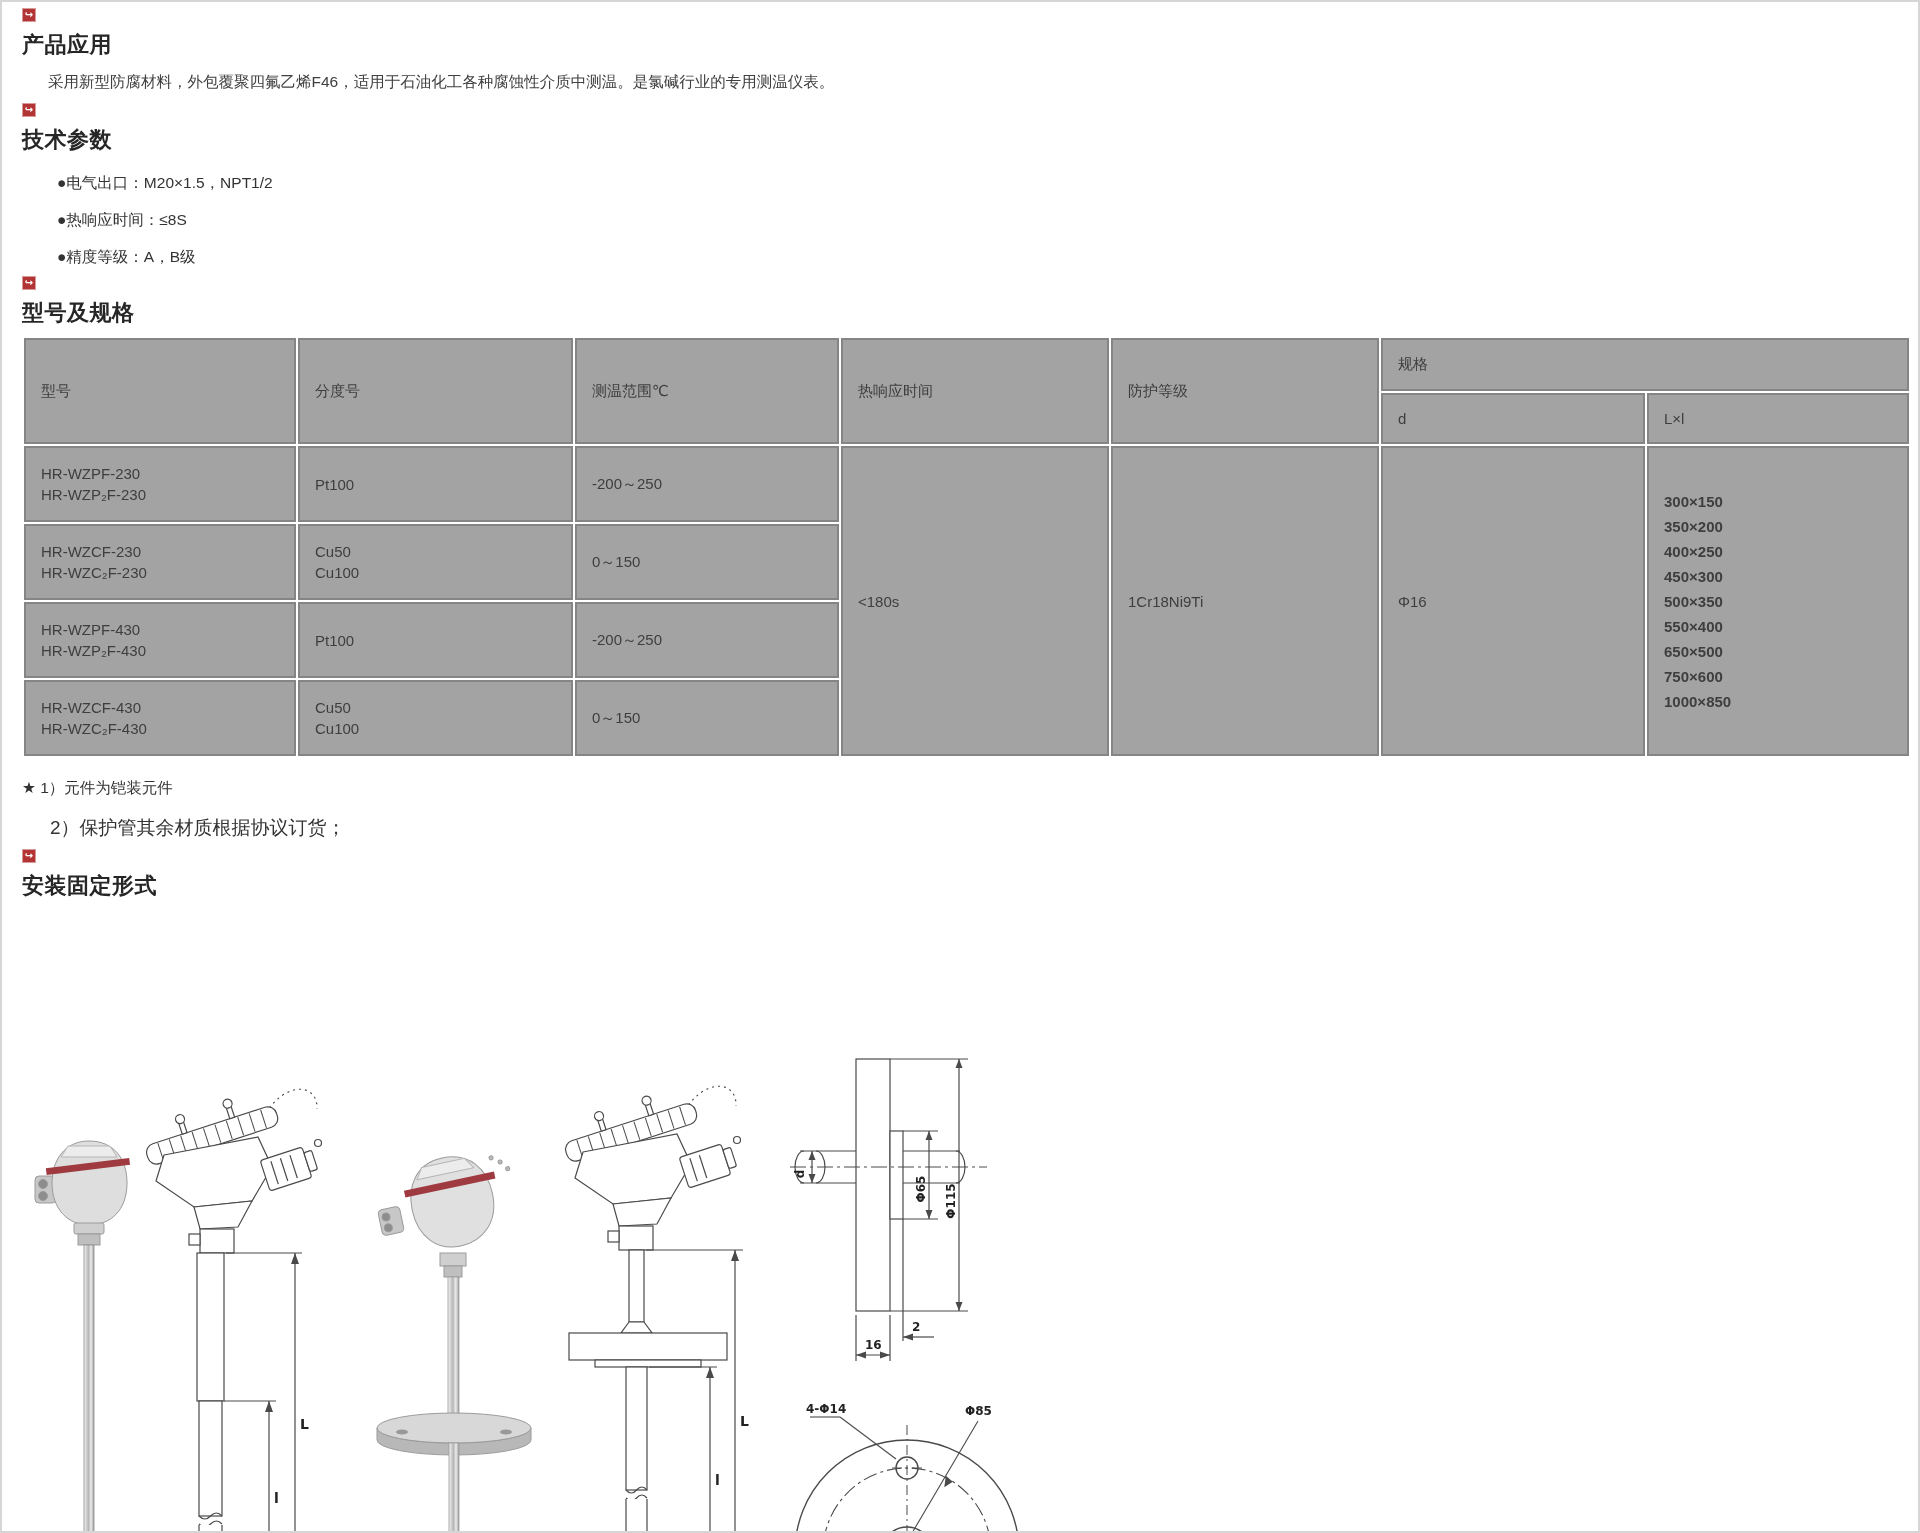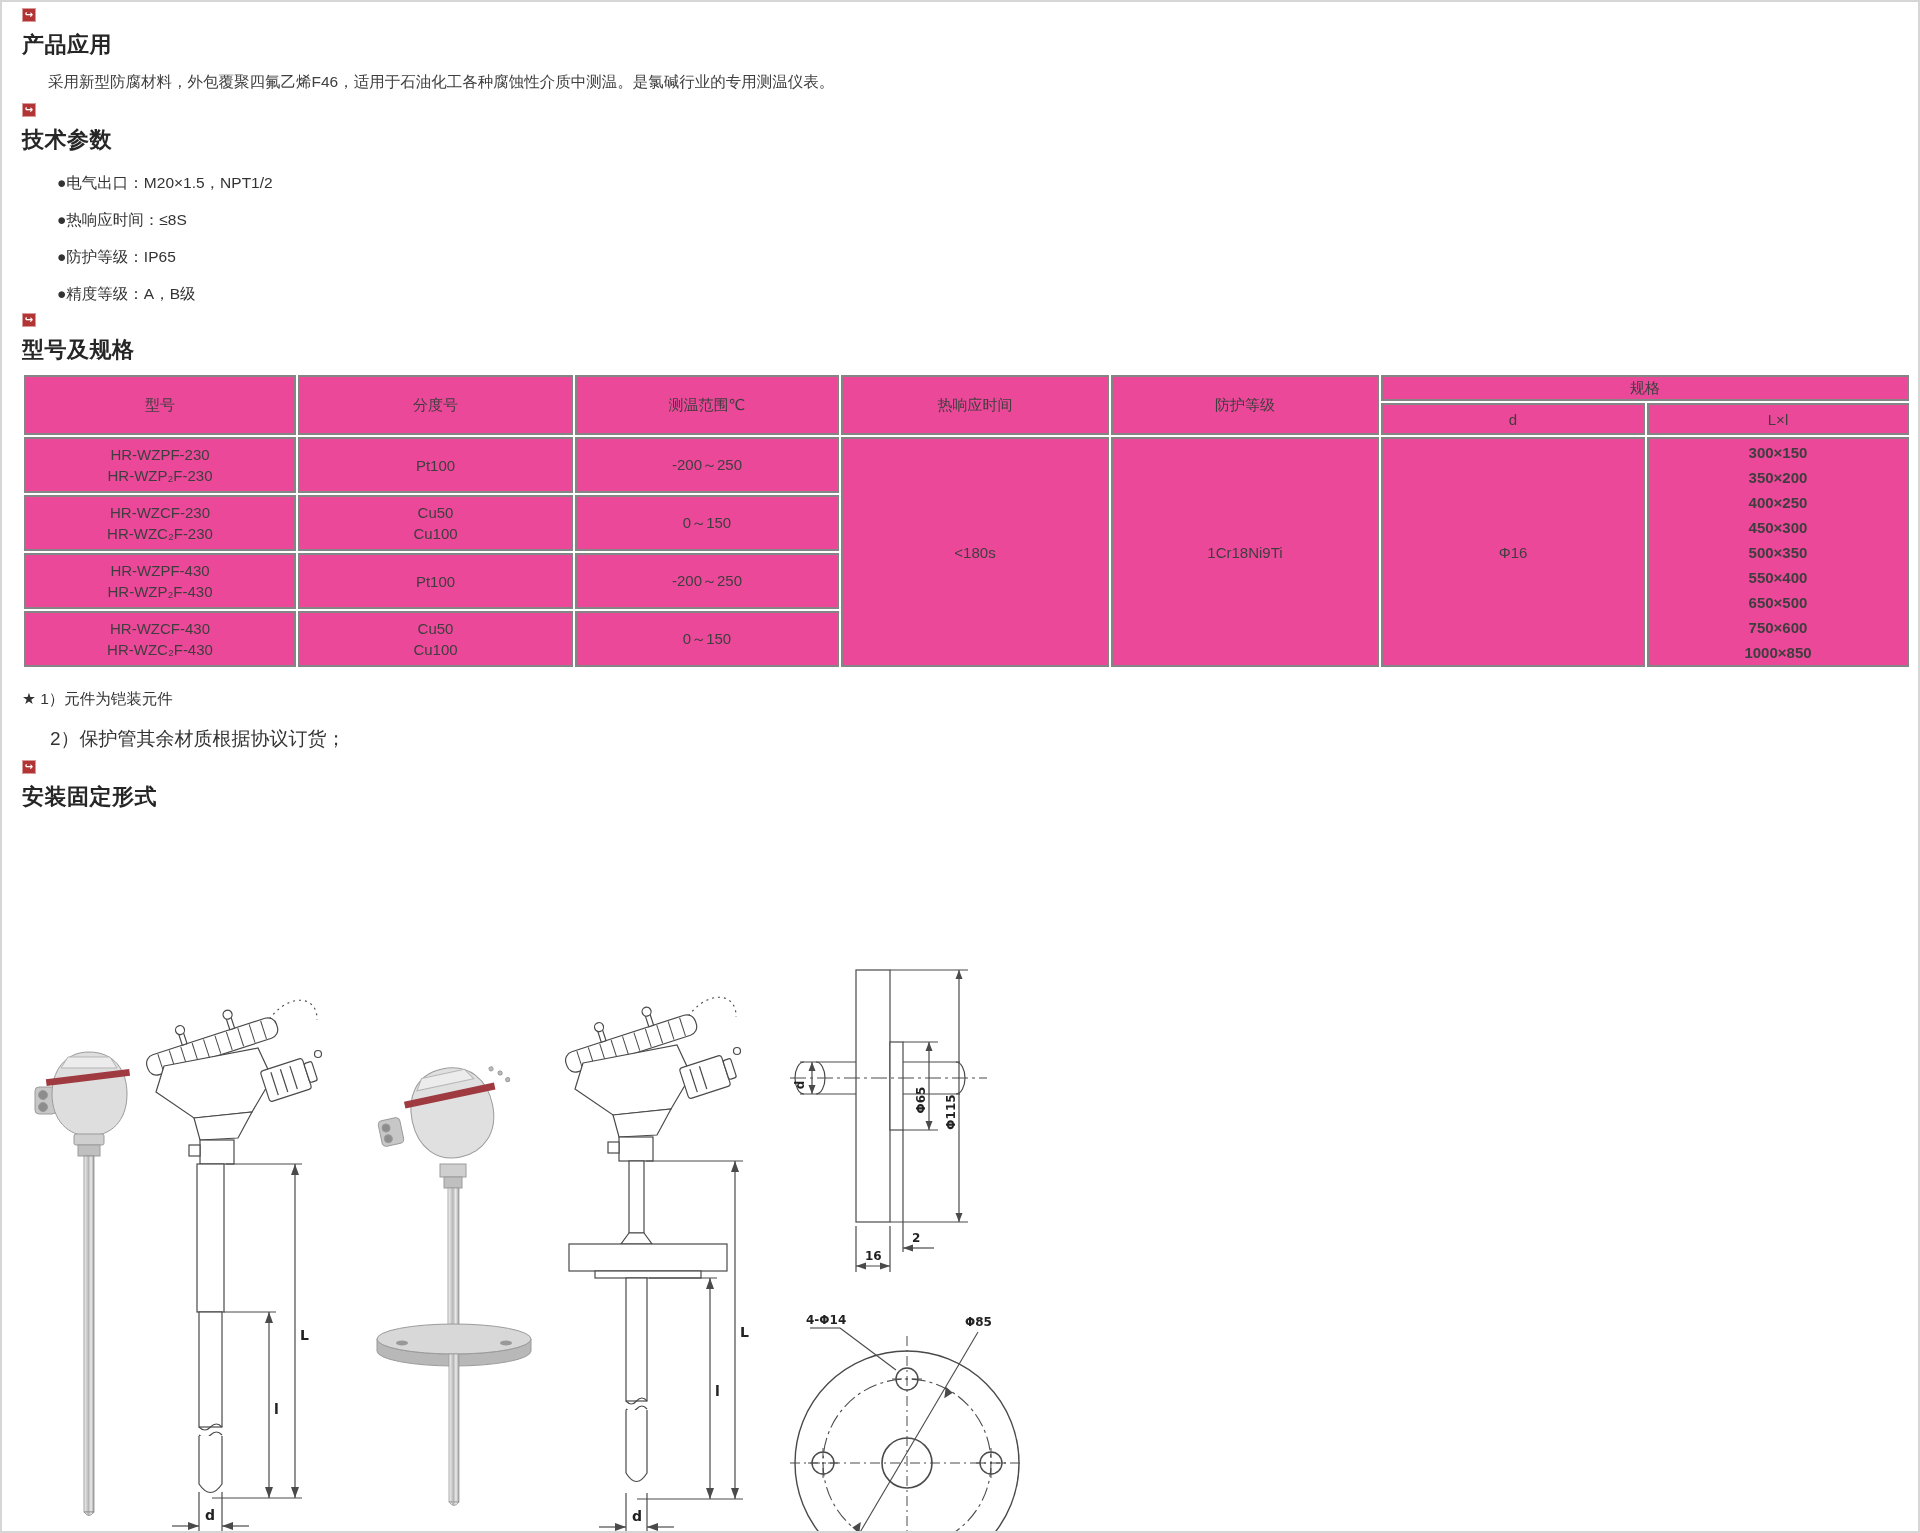--- a/index.html
+++ b/index.html
@@ -32,23 +32,23 @@
   .apply-text { font-size:15.5px; color:#404040; margin:12px 0 2px 26px; }
   .bullets { margin:10px 0 0 22px; }
   .bullets div { font-size:15.5px; color:#333; margin-top:19px; line-height:18px;margin-left:13px; }
   
   table.spec-table {
     border-collapse:separate; border-spacing:2px;
     table-layout:fixed; width:1884px; margin-top:8px;
   }
   table.spec-table td {
     border:2px solid #858585;
-    text-align:center; vertical-align:middle;
-    font-size:15px; color:#3e3e3e; padding:0;
-    background:#ec4899;
+    vertical-align:middle;
+    font-size:15px; color:#3e3e3e; padding:15px;
+    background:#a3a3a3;
   }
   tr.h1 { height:26px; } tr.h2 { height:32px; } tr.br { height:56px; }
   .preline { white-space:pre-line; line-height:21px; }
   td.lxl div { line-height:25px; font-size:15px;font-weight:bold; }
   
   .note1 { margin-top:20px; font-size:15.5px; color:#333; }
   .note2 { margin:16px 0 0 28px; font-size:19px; color:#333; }
   
   .drawings { position:relative; height:790px; margin-top:4px; }
   .fig { position:absolute; }
@@ -66,21 +66,20 @@
 
   <div class="anchor-icon">↪</div>
   <h2 class="sec">产品应用</h2>
   <p class="apply-text">采用新型防腐材料，外包覆聚四氟乙烯F46，适用于石油化工各种腐蚀性介质中测温。是氯碱行业的专用测温仪表。</p>
 
   <div class="anchor-icon mt10">↪</div>
   <h2 class="sec">技术参数</h2>
   <div class="bullets">
     <div>●电气出口：M20×1.5，NPT1/2</div>
     <div>●热响应时间：≤8S</div>
-    <div>●防护等级：IP65</div>
     <div>●精度等级：A，B级</div>
   </div>
 
   <div class="anchor-icon mt10">↪</div>
   <h2 class="sec">型号及规格</h2>
 
   <table class="spec-table">
     <colgroup>
       <col style="width:272px">
         <col style="width:275px">

